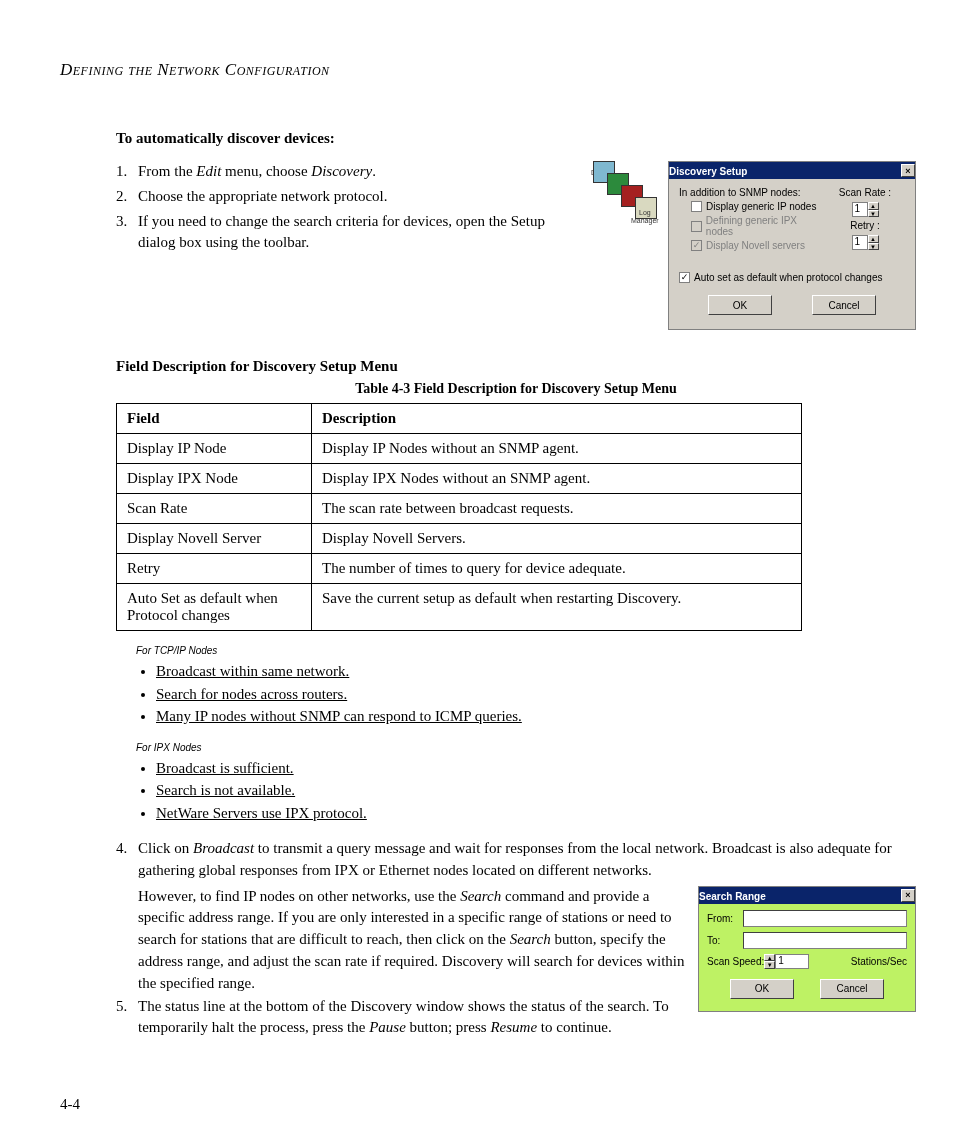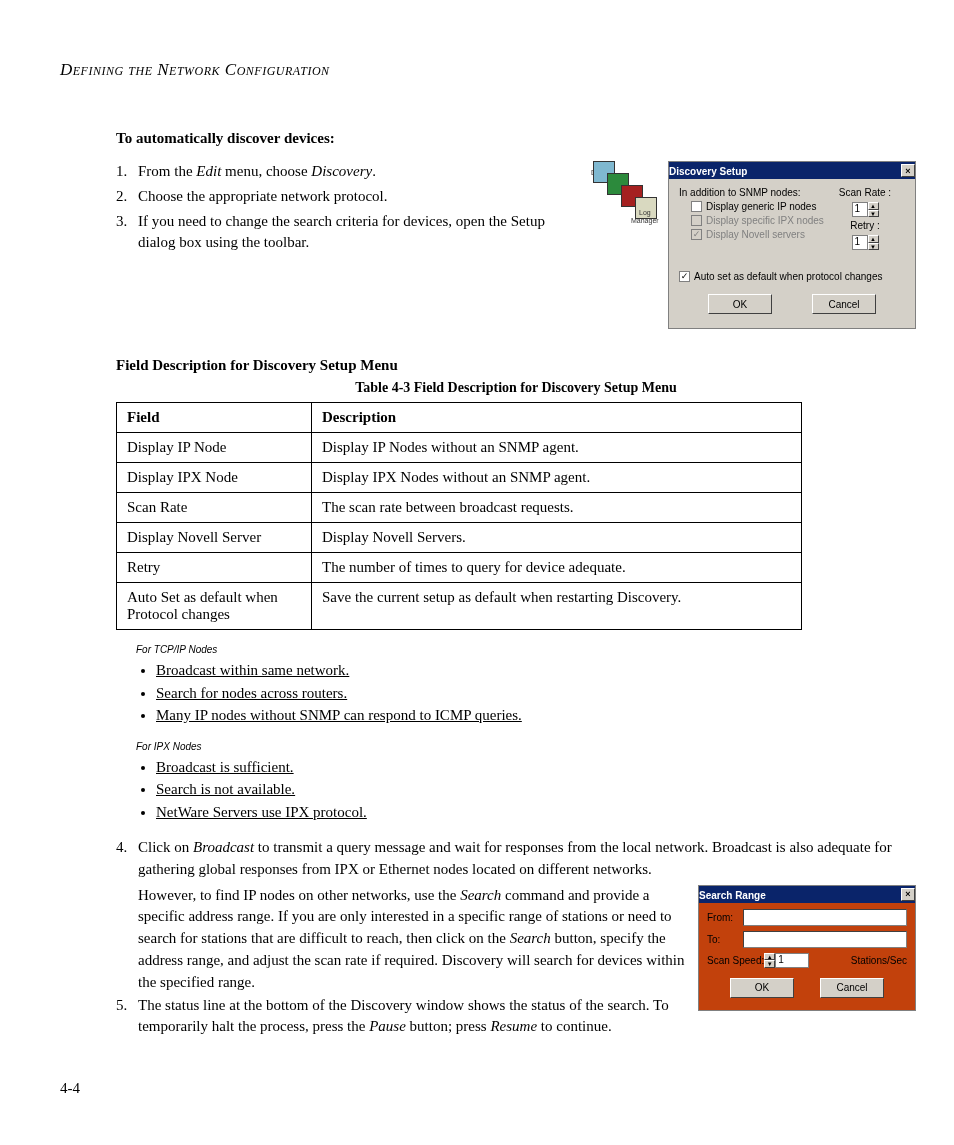--- a/index.html
+++ b/index.html
@@ -128,33 +128,33 @@
     margin-left: 20px;
   }
   .bullets { margin-left: 40px; }
   .bullets li { list-style: disc; line-height:1.5; font-size:15px;text-decoration:underline; }
   .para-block { margin-top:14px; }
   .bottom-flex { display:flex; gap:12px; align-items:flex-start; }
   .bottom-text { flex:1; line-height:1.45; }
   .dialog2 {
     width: 218px;
     flex-shrink:0;
-    background:#c2410c;
+    background:#bef264;
     border:1px solid #808080;
     font-family: Tahoma, Arial, sans-serif;
     font-size:10px;
   }
   .d2-body { padding:6px 8px; }
   .d2-row { display:flex; align-items:center; gap:0; margin-bottom:5px; }
   .d2-label { width:36px; font-size:10px; }
   .d2-input { flex:1; height:17px; background:#fff; border:1px solid #808080; border-top-color:#404040; border-left-color:#404040; }
   .d2-scan { display:flex; align-items:center; font-size:10px; margin-top:4px; margin-bottom:10px; }
   .d2-scan .spinbox .spin-input { width:34px; }
   .d2-btns { display:flex; justify-content:center; gap:26px; padding-bottom:6px; }
-  .page-num { position:absolute; bottom:48px; left:60px; font-size:15px; }
+  .page-num { position:absolute; bottom:32px; left:60px; font-size:15px; }
 </style>
 </head>
 <body>
 
 <div class="header-title">Defining the Network Configuration</div>
 
 <div class="main-content">
 
   <div class="subheading">To automatically discover devices:</div>
 
@@ -192,21 +192,21 @@
       <div class="dlg-body">
         <div class="dlg-row">
           <div class="dlg-left">
             <div>In addition to SNMP nodes:</div>
             <div class="dlg-check">
                 <span class="chkbox"></span>
                 <span>Display generic IP nodes</span>
               </div>
             <div class="dlg-check disabled">
                 <span class="chkbox dis"></span>
-                <span>Display specific IPX nodes</span>
+                <span>Defining generic IPX nodes</span>
               </div>
             <div class="dlg-check disabled">
                 <span class="chkbox dis">✓</span>
                 <span>Display Novell servers</span>
               </div>
           </div>
           <div class="dlg-right">
             <div class="spin-row">
               <span>Scan Rate :</span>
               <span class="spinbox">

